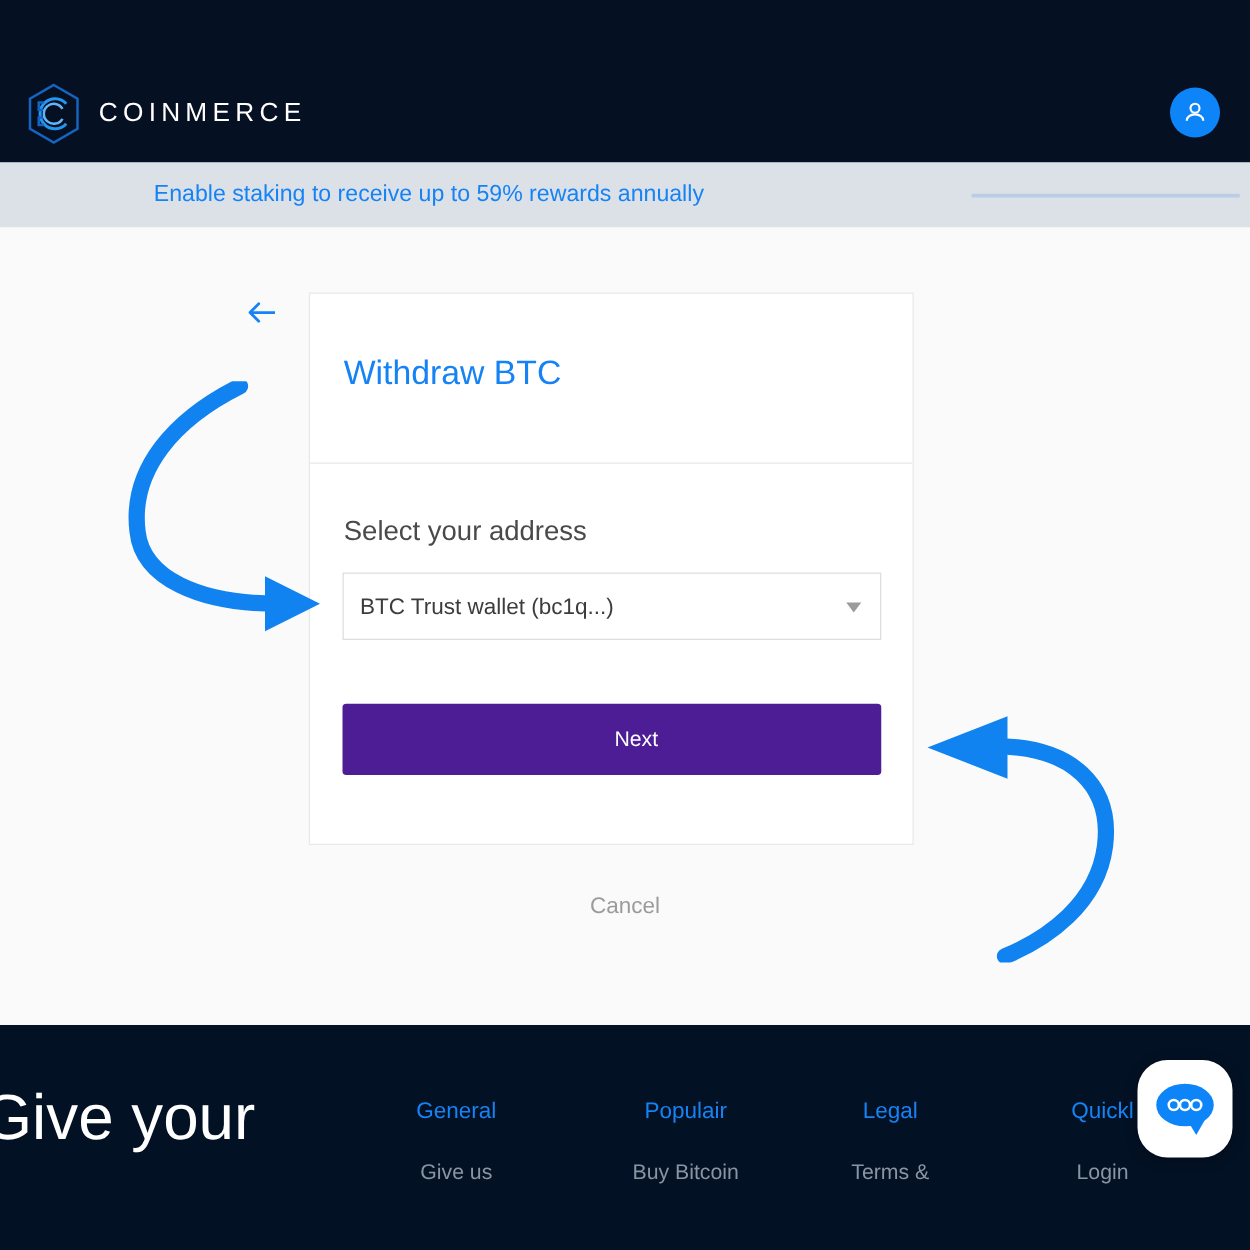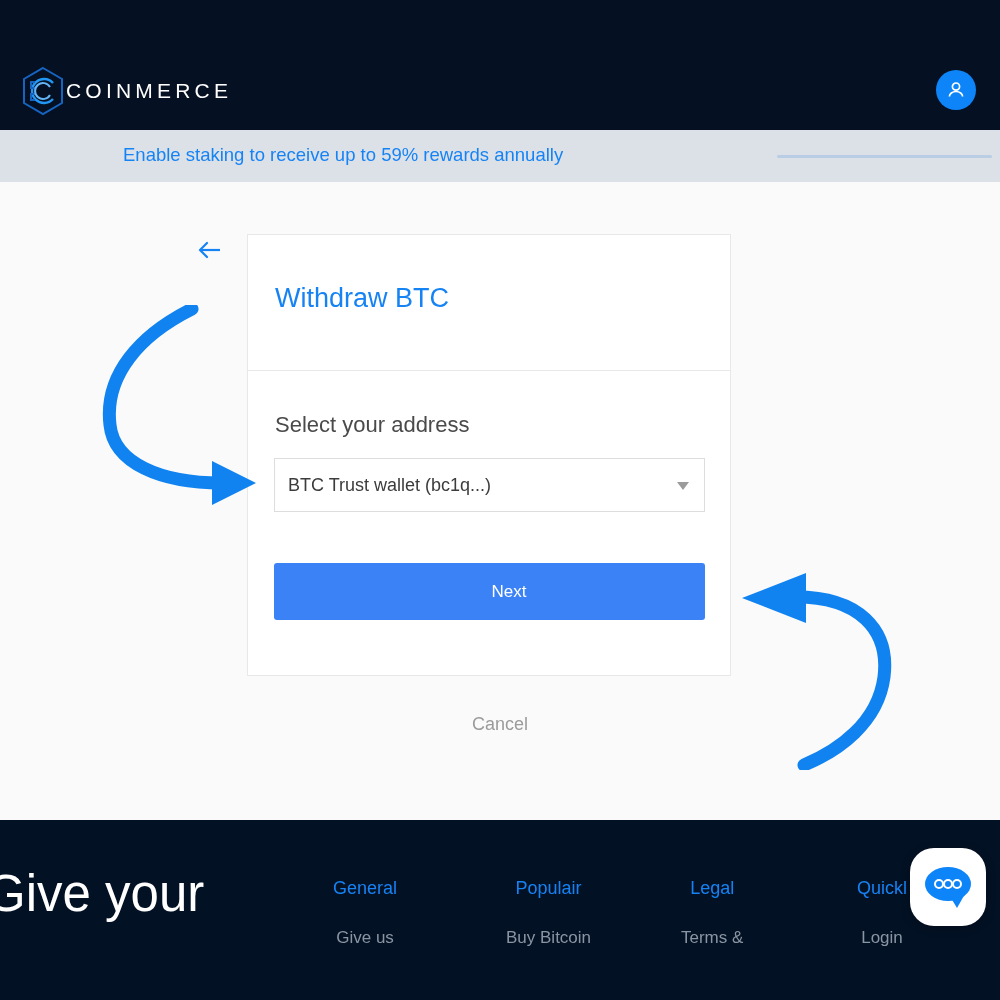--- a/index.html
+++ b/index.html
@@ -12,21 +12,21 @@
   #page { position: relative; width: 1000px; height: 1000px; overflow: hidden; }
 
   
   .header {
     position: absolute; left: 0; top: 0; width: 1000px; height: 130px;
     background: #061023;
     display: flex; align-items: center;
   }
   .brand {
     position: absolute; left: 20px; top: 66px;
-    display: flex; align-items: center; 
+    display: flex; align-items: center; gap: 13px;
   }
   .brand-mark { width: 46px; height: 50px; display: block; }
   .brand-word {
     color: #FFFFFF; font-size: 21px; letter-spacing: 4.2px;
     font-weight: 400; white-space: nowrap;
   }
   .nav {
     position: absolute; left: 336px; top: 74px;
     display: flex; align-items: center; gap: 34px;
   }
@@ -95,21 +95,21 @@
     position: absolute; left: 13px; top: 16px;
     color: #3C3C3C; font-size: 18px; white-space: nowrap;
   }
   .select-caret {
     position: absolute; right: 15px; top: 23px;
     width: 0; height: 0; border-left: 6px solid transparent;
     border-right: 6px solid transparent; border-top: 8px solid #9B9B9B;
   }
   .next-button {
     position: absolute; left: 26px; top: 192px; width: 431px; height: 57px;
-    background: #3b82f6; border: none; border-radius: 3px;
+    background: #4c1d95; border: none; border-radius: 3px;
     color: #FFFFFF; font-size: 17px; font-weight: 500;
     font-family: "Liberation Sans", sans-serif; cursor: pointer; padding-left: 39px;
   }
   .cancel-link {
     position: absolute; left: 0; top: 714px; width: 1000px;
     text-align: center; color: #9B9B9B; font-size: 18px; cursor: pointer;
   }
   
   .annot { position: absolute; pointer-events: none; }
   .annot-left { left: 100px; top: 305px; width: 170px; height: 205px; }

